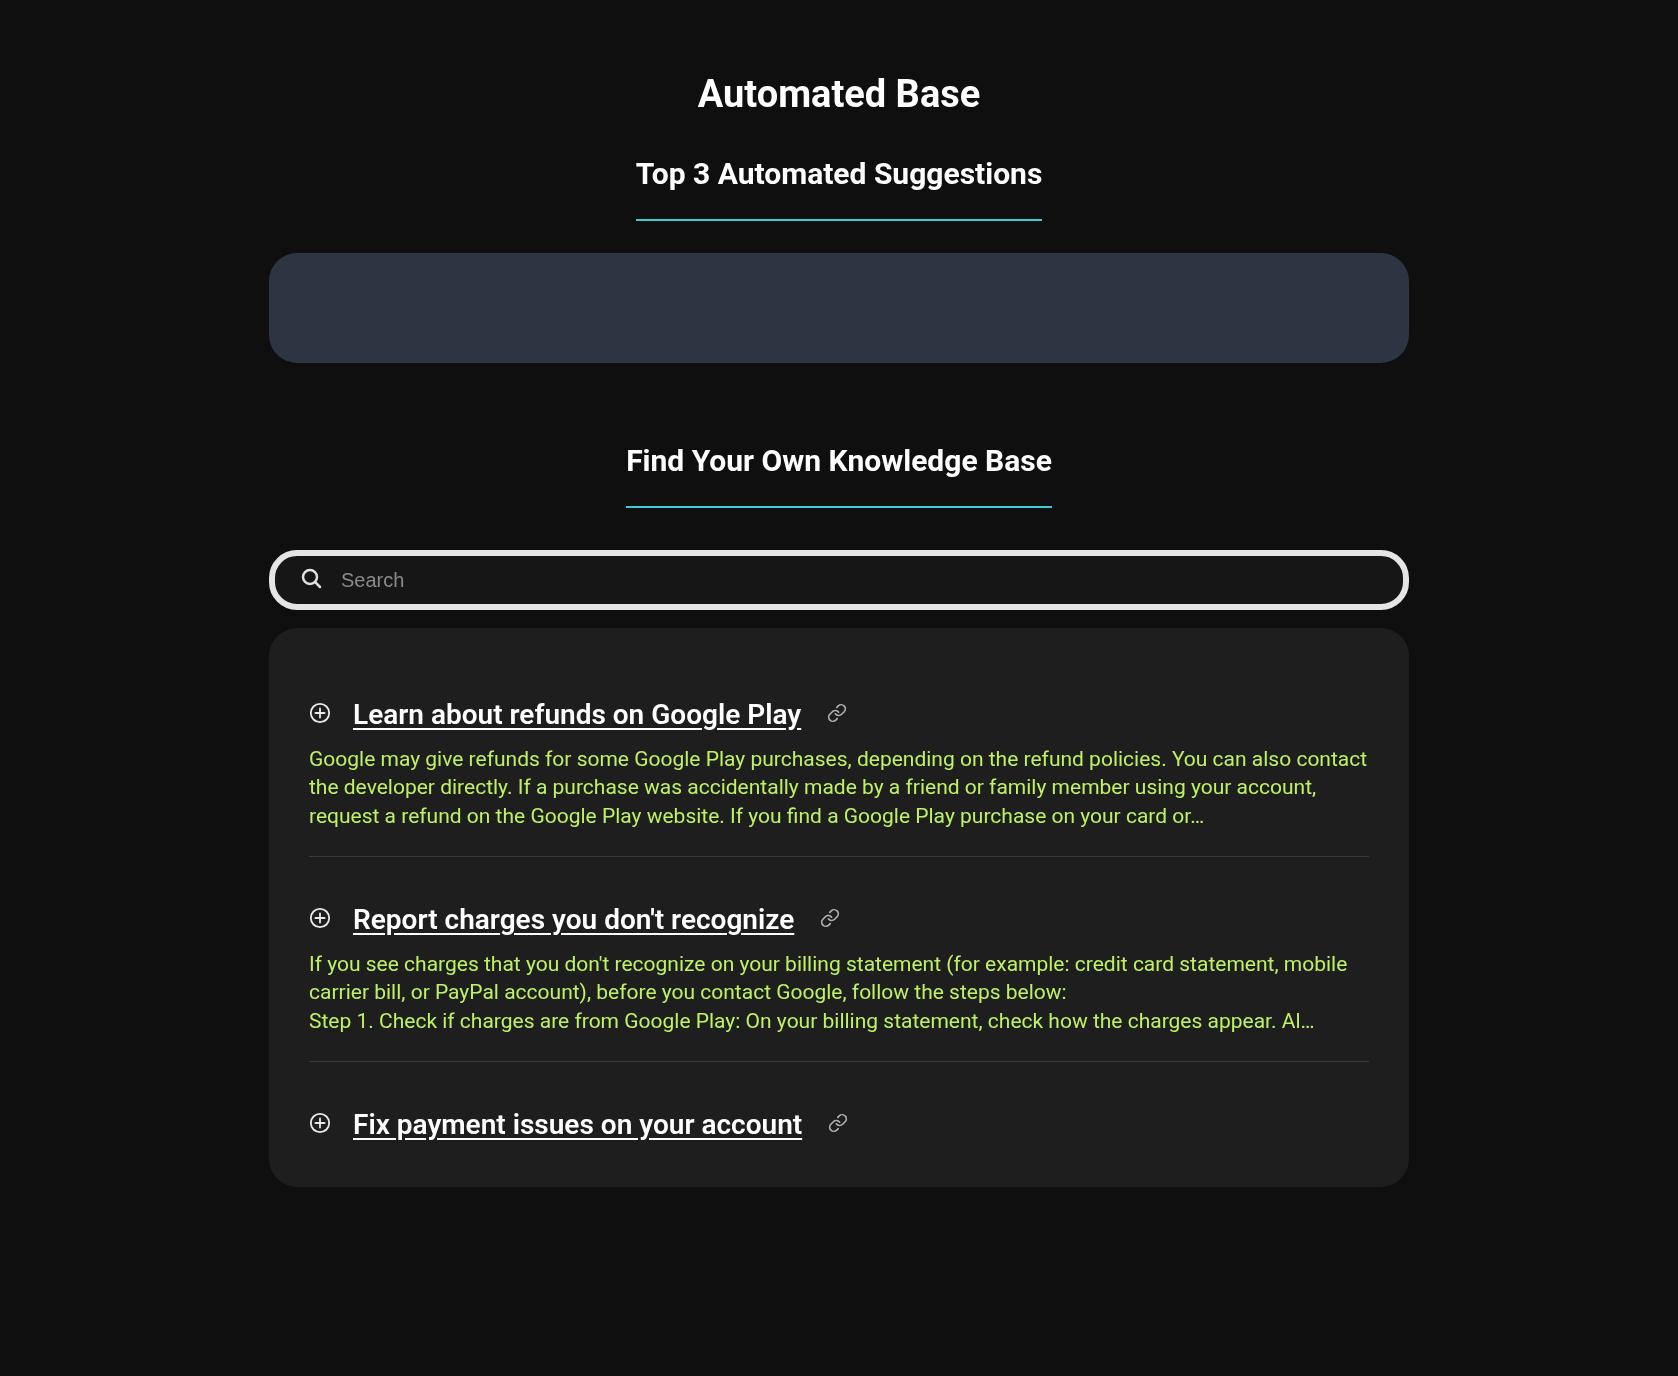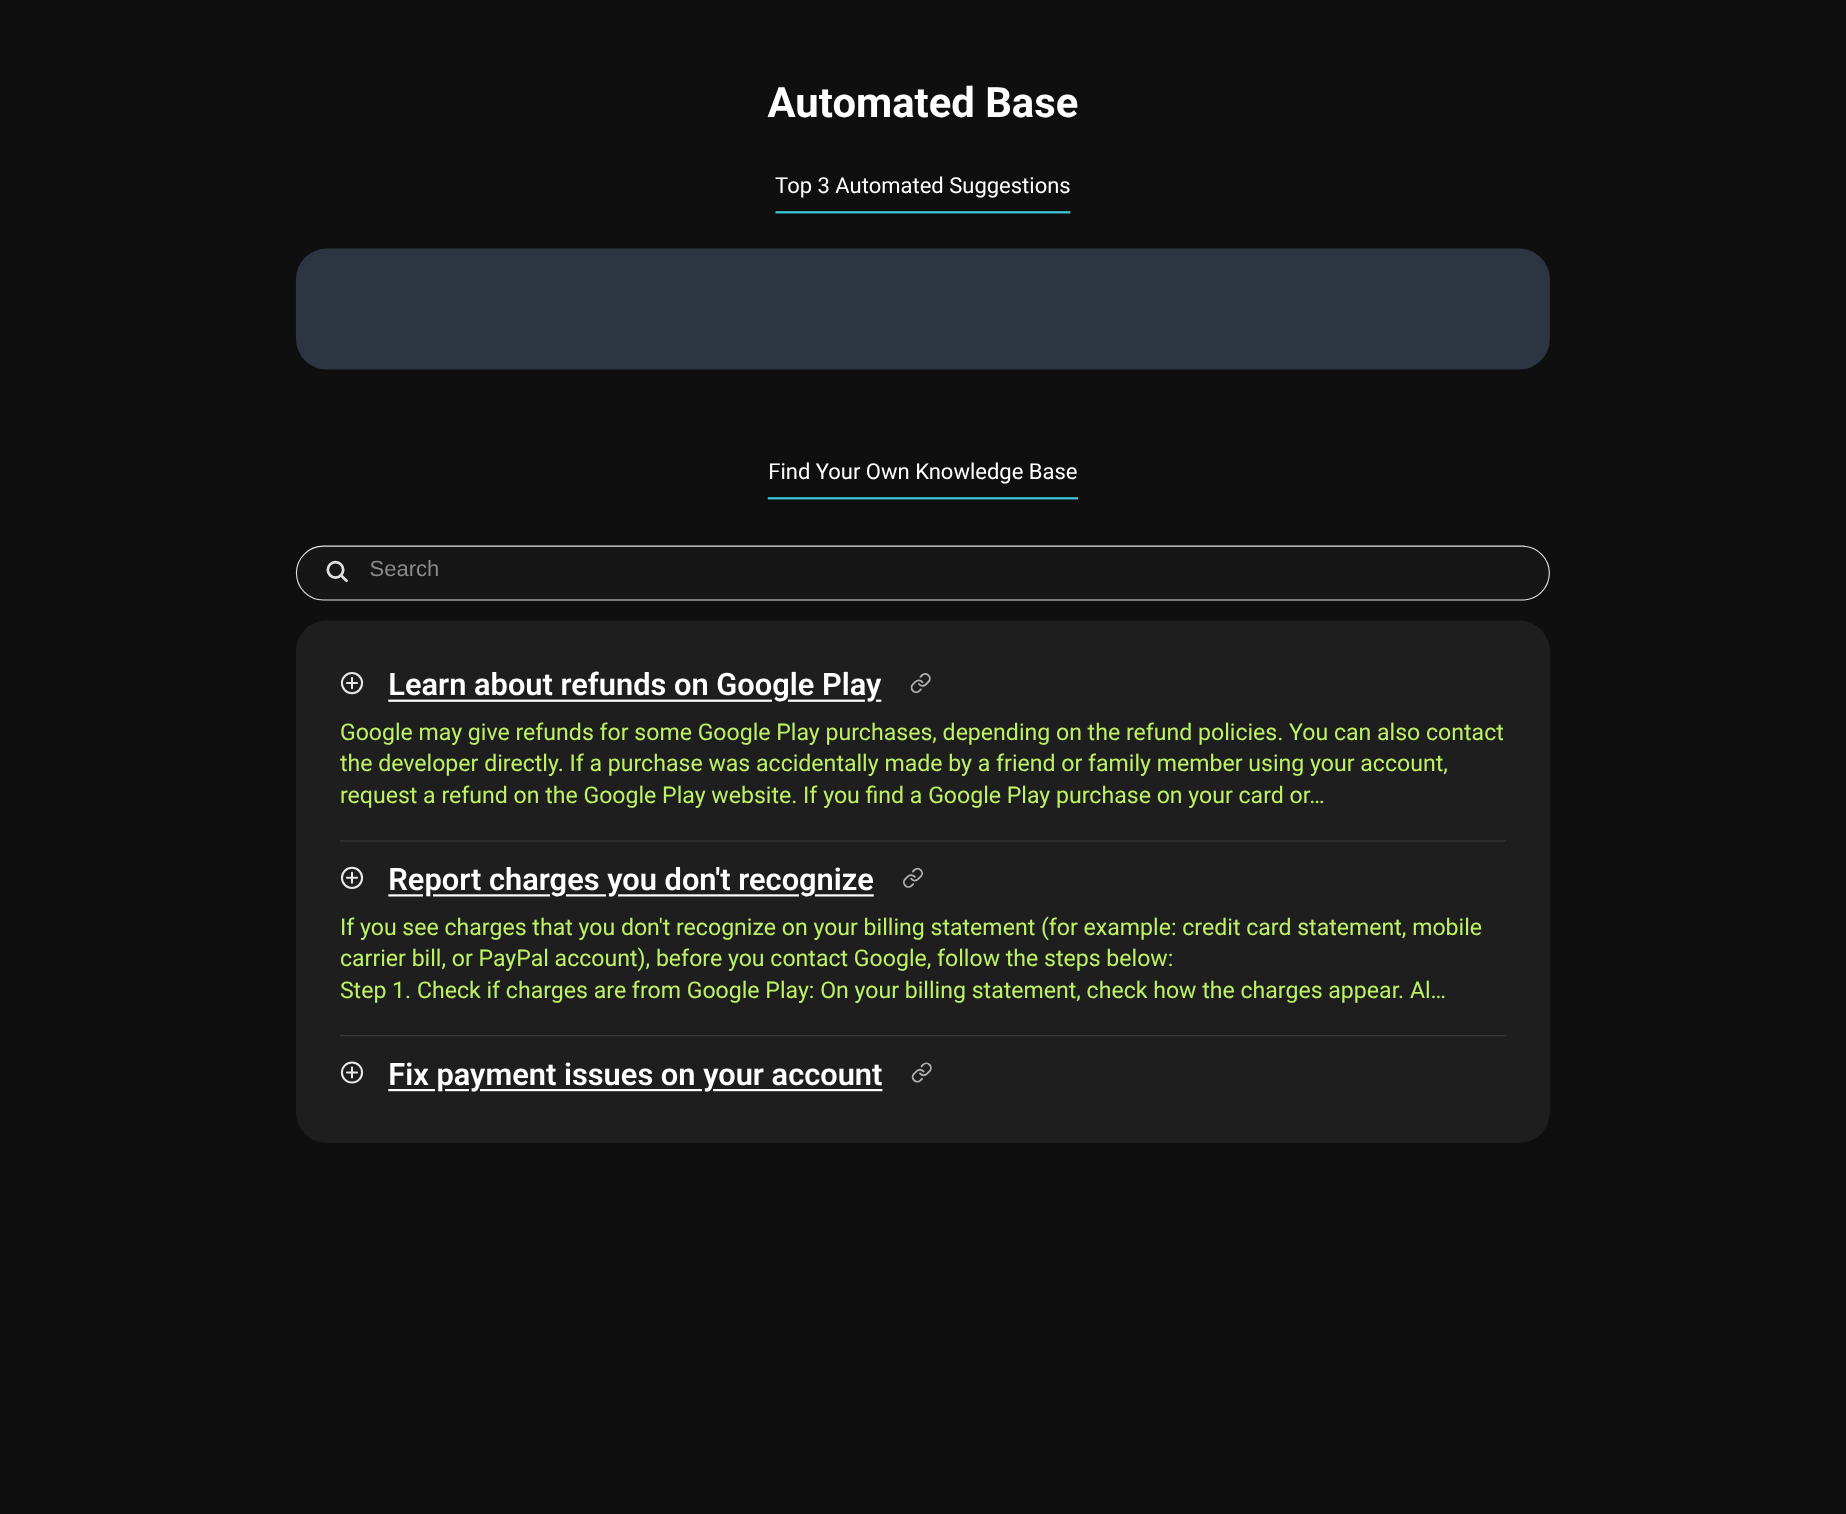--- a/index.html
+++ b/index.html
@@ -21,48 +21,48 @@
     }
     .page-title {
       font-size: 38px;
       font-weight: 700;
       text-align: center;
       padding-top: 72px;
       padding-bottom: 40px;
       color: #ffffff;
     }
     .section-heading {
-      font-size: 20px;
-      font-weight: 400;
+      font-size: 30px;
+      font-weight: 700;
       text-align: center;
       border-bottom: 2px solid #3ecbd9;
       display: inline-block;
-      padding-bottom: 12px;
+      padding-bottom: 28px;
     }
     .section-heading-wrap {
       text-align: center;
       margin-bottom: 32px;
     }
     .suggestions-card {
       background-color: #2d3442;
       border-radius: 28px;
       height: 110px;
       margin: 0 10px 80px 10px;
     }
     .section-heading-wrap.find {
       margin-top: 74px;
       margin-bottom: 42px;
     }
     .search-wrap {
       margin: 0 10px 18px 10px;
     }
     .search-box {
       display: flex;
-      align-items: flex-start;
-      border: 1px solid #e5e5e5;
+      align-items: center;
+      border: 6px solid #e5e5e5;
       border-radius: 28px;
       padding: 10px 24px;
       background-color: #161616;
     }
     .search-icon {
       flex-shrink: 0;
       margin-right: 18px;
     }
     .search-input {
       background: transparent;
@@ -86,20 +86,21 @@
       border-bottom: 1px solid #3a3a3a;
     }
     .article:last-child {
       border-bottom: none;
       text-align: center;
     }
     .article-header {
       display: flex;
       align-items: center;
       margin-bottom: 14px;
+      margin-top: 28px;
     }
     .expand-icon {
       flex-shrink: 0;
       margin-right: 22px;
       cursor: pointer;
     }
     .article-title {
       font-size: 28px;
       font-weight: 600;
       text-decoration: underline;

